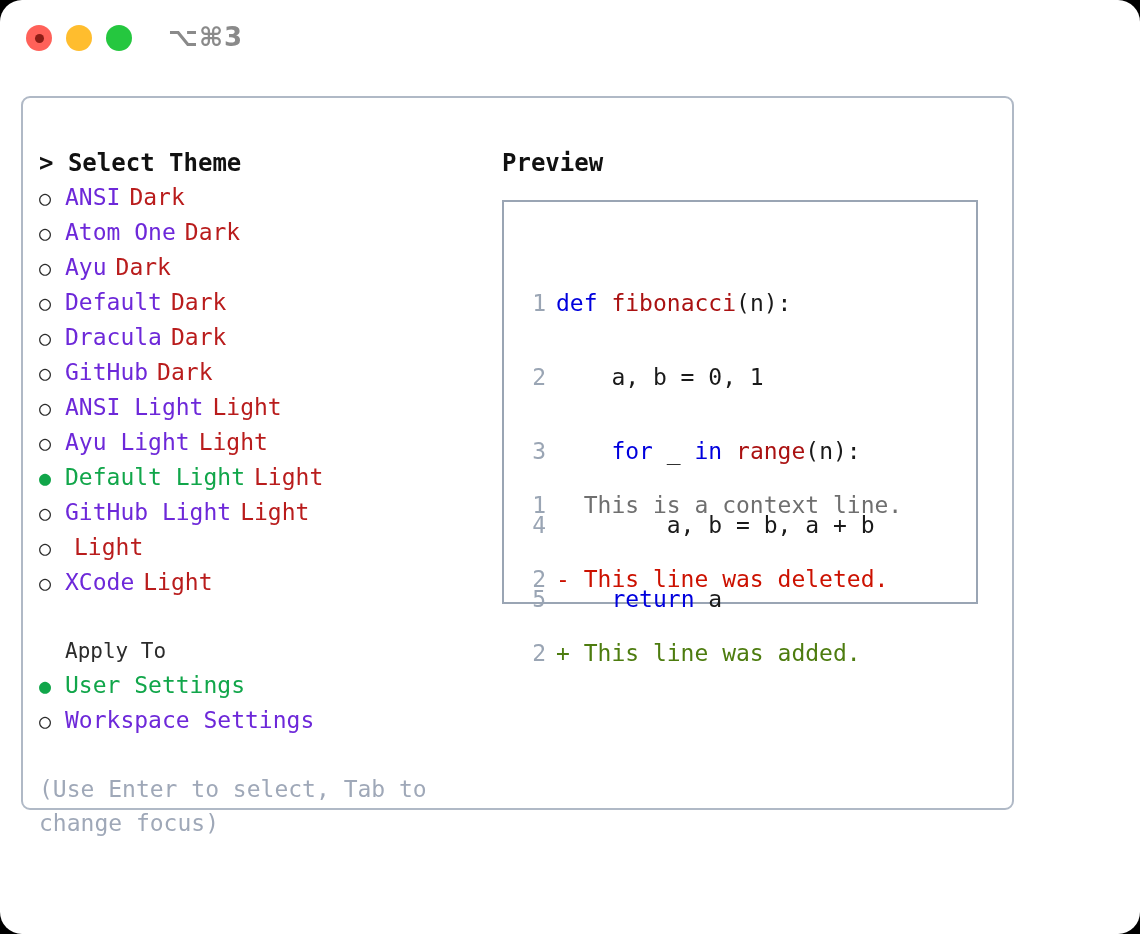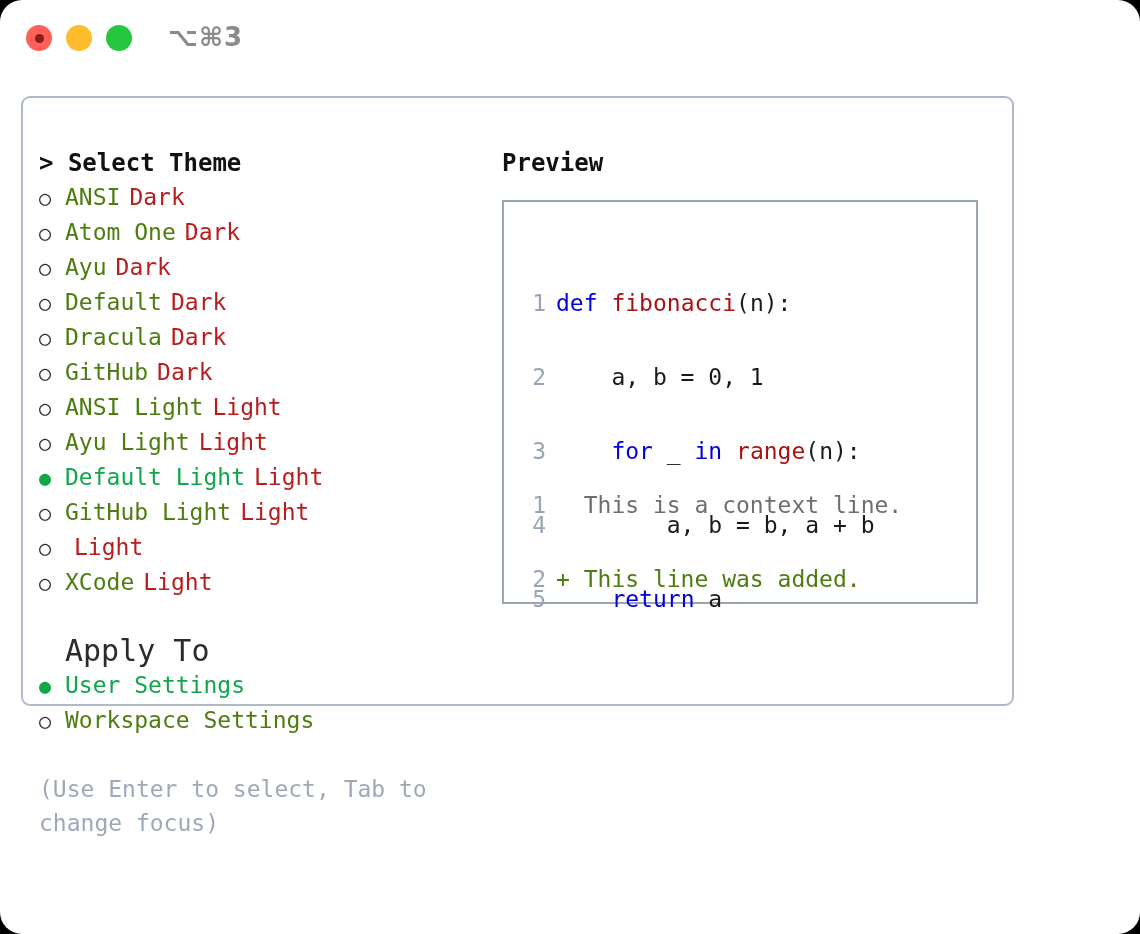--- a/index.html
+++ b/index.html
@@ -70,21 +70,21 @@
     font-family: "DejaVu Sans", "Liberation Sans", sans-serif;
     white-space: pre;
   }
 
   
   .panel {
     position: absolute;
     left: 21px;
     top: 96px;
     width: 993px;
-    height: 610px;
+    height: 714px;
     border: 2px solid #b0b9c6;
     border-radius: 9px;
     box-sizing: border-box;
     background: #ffffff;
   }
 
   .columns {
     position: absolute;
     left: 0; top: 0;
     width: 100%; height: 100%;
@@ -118,28 +118,28 @@
   }
   .marker {
     display: inline-block;
     width: 26px;
     flex: 0 0 26px;
     color: #2b2b2b;
     font-size: 20px;
   }
   .row.selected .marker { color: #11a64a; }
   .row.selected .label  { color: #11a64a; }
-  .label { color: #4d7c0f; }
+  .label { color: #6d28d9; }
   .suffix {
     color: #b91c1c;
     margin-left: 9px;
   }
 
   .group-title {
-    font-size: 30px;
+    font-size: 21px;
     line-height: 34px;
     color: #2b2b2b;
     padding-left: 26px;
     white-space: pre;
   }
 
   .spacer-lg { height: 34px; }
 
   .hint {
     margin-top: 34px;
@@ -247,19 +247,19 @@
 
         <div class="hint">(Use Enter to select, Tab to change focus)</div>
       </div>
 
       <div class="right-col">
 
         <div class="heading">Preview</div>
 
         <div class="preview-box">
           <div class="code" id="code-sample"><div class="code-line"><span class="lineno">1</span><span class="kw">def</span><span class="plain"> </span><span class="fn">fibonacci</span><span class="plain">(n):</span></div><div class="code-line"><span class="lineno">2</span><span class="plain">    a, b = 0, 1</span></div><div class="code-line"><span class="lineno">3</span><span class="plain">    </span><span class="kw">for</span><span class="plain"> _ </span><span class="kw">in</span><span class="plain"> </span><span class="fn">range</span><span class="plain">(n):</span></div><div class="code-line"><span class="lineno">4</span><span class="plain">        a, b = b, a + b</span></div><div class="code-line"><span class="lineno">5</span><span class="plain">    </span><span class="kw">return</span><span class="plain"> a</span></div></div>
-          <div class="diff" id="diff-sample"><div class="code-line"><span class="lineno">1</span><span class="diff-ctx">  This is a context line.</span></div><div class="code-line"><span class="lineno">2</span><span class="diff-add">+ This line was added.</span></div></div>
+          <div class="diff" id="diff-sample"><div class="code-line"><span class="lineno">1</span><span class="diff-ctx">  This is a context line.</span></div><div class="code-line"><span class="lineno">2</span><span class="diff-del">- This line was deleted.</span></div><div class="code-line"><span class="lineno">2</span><span class="diff-add">+ This line was added.</span></div></div>
         </div>
       </div>
 
     </div>
   </div>
 </div>
 
 </body></html>

